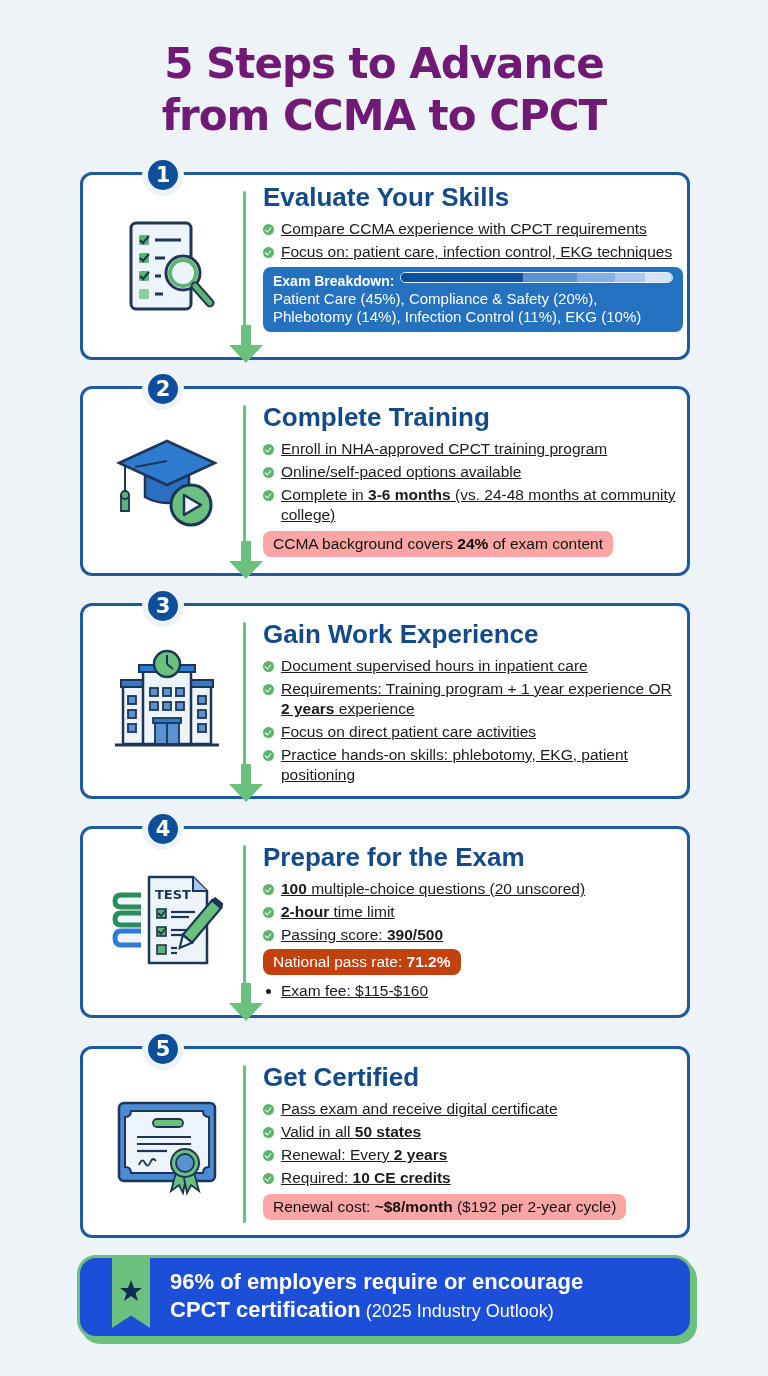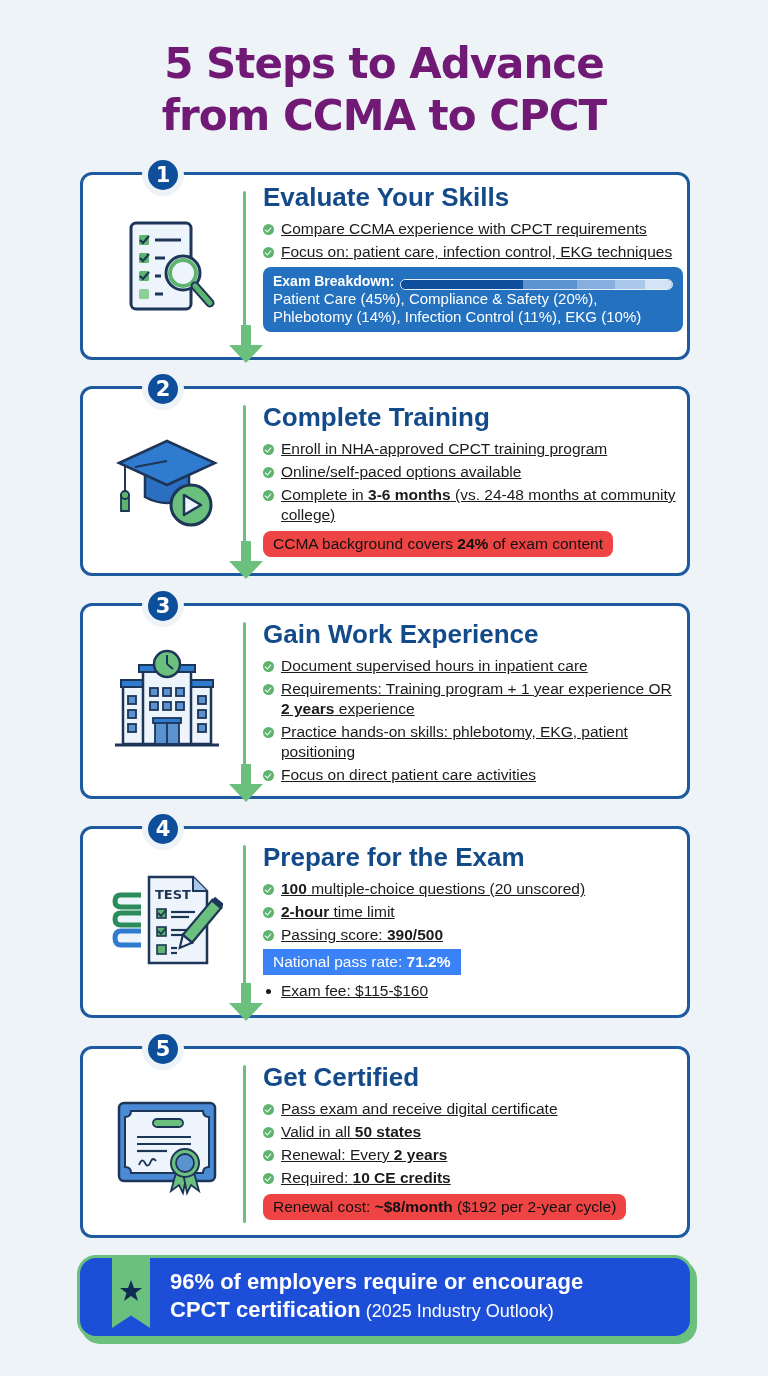--- a/index.html
+++ b/index.html
@@ -101,48 +101,48 @@
   .bullets li.dot .chk::after {
     left: 3px; top: 3px;
     width: 5px; height: 5px;
     border: none;
     border-radius: 50%;
     background: #1b1b1b;
     transform: none;
   }
   b { font-weight: bold; }
   .pill-blue {
-    background: #3b82f6;
+    background: #c2410c;
     color: #fff;
-    border-radius: 0;
+    border-radius: 8px;
     padding: 3px 10px;
     display: inline-block;
     font-size: 15.5px;
     line-height: 20px;
   }
   .pill-green {
-    background: #ef4444;
+    background: #fca5a5;
     color: #111;
     border-radius: 8px;
     padding: 3px 10px;
     display: inline-block;
     font-size: 15.5px;
     line-height: 20px;
   }
   .breakdown {
     background: #2471c0;
     color: #fff;
     border-radius: 8px;
     padding: 5px 10px 6px 10px;
     font-size: 15px;
     line-height: 18px;
     width: 420px;
     margin-top: 5px;
   }
-  .breakdown .row1 { display: flex; align-items: flex-end; gap: 6px; }
+  .breakdown .row1 { display: flex; align-items: flex-start; gap: 6px; }
   .breakdown .row1 b { font-size: 14px; }
   .seg-bar {
     display: flex;
     flex: 1;
     height: 11px;
     border-radius: 6px;
     overflow: hidden;
     border: 1.5px solid #e8f0fa;
   }
   .seg-bar span { display: block; height: 100%; }
@@ -299,22 +299,22 @@
       <line x1="56" y1="79" x2="56" y2="100" stroke="#1d3557" stroke-width="1.8"></line>
       <line x1="4" y1="101" x2="108" y2="101" stroke="#1d3557" stroke-width="3"></line>
     </svg>
   </div>
   <div class="vline" style="top:16px;height:164px;"></div>
   <div class="content" style="top:12px;">
     <div class="step-title">Gain Work Experience</div>
     <ul class="bullets">
       <li><span class="chk"></span><span>Document supervised hours in inpatient care</span></li>
       <li><span class="chk"></span><span>Requirements: Training program + 1 year experience OR </span><b>2 years</b><span> experience</span></li>
+      <li><span class="chk"></span><span>Focus on direct patient care activities</span></li>
       <li><span class="chk"></span><span>Practice hands-on skills: phlebotomy, EKG, patient positioning</span></li>
-      <li><span class="chk"></span><span>Focus on direct patient care activities</span></li>
     </ul>
   </div>
   <svg class="arrow" viewBox="0 0 34 40" style="top:158px;">
     <rect x="12" y="0" width="10" height="22" fill="#6cc07d"></rect>
     <polygon points="0,20 34,20 17,38" fill="#6cc07d"></polygon>
   </svg>
 </div>
 
 <div class="card" style="top:826px;height:192px;">
   <div class="badge-num">4</div>

